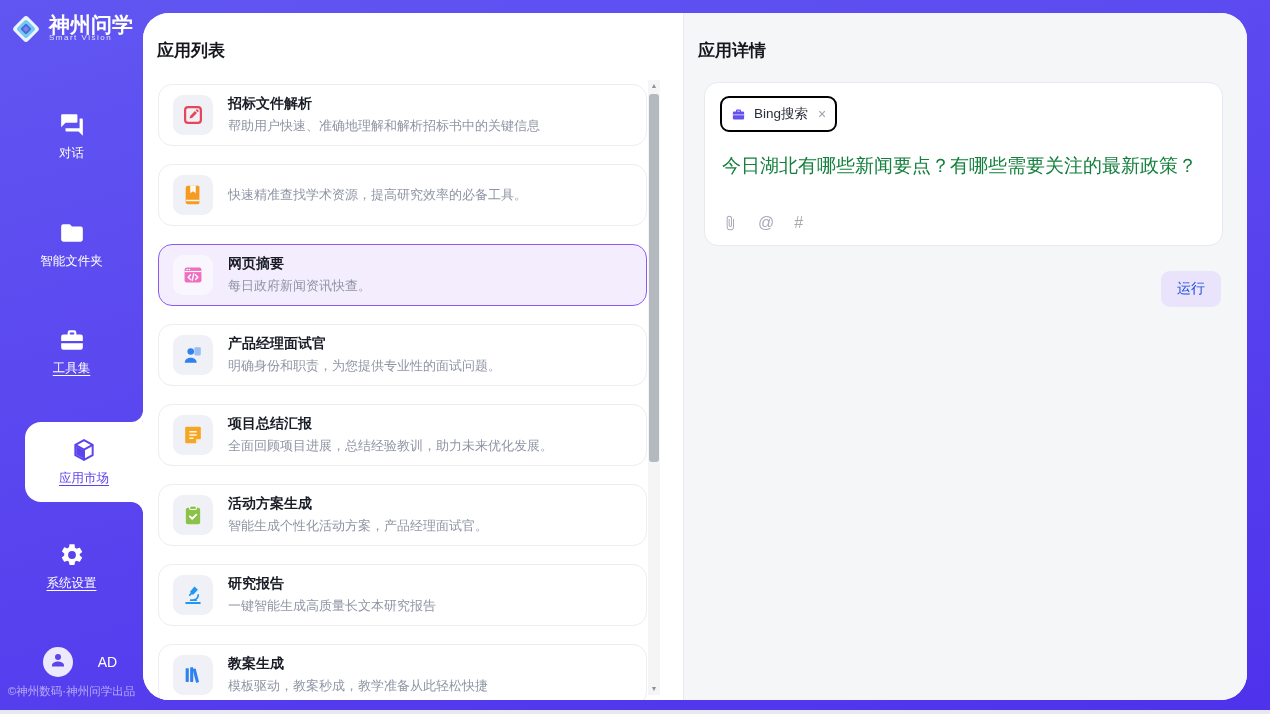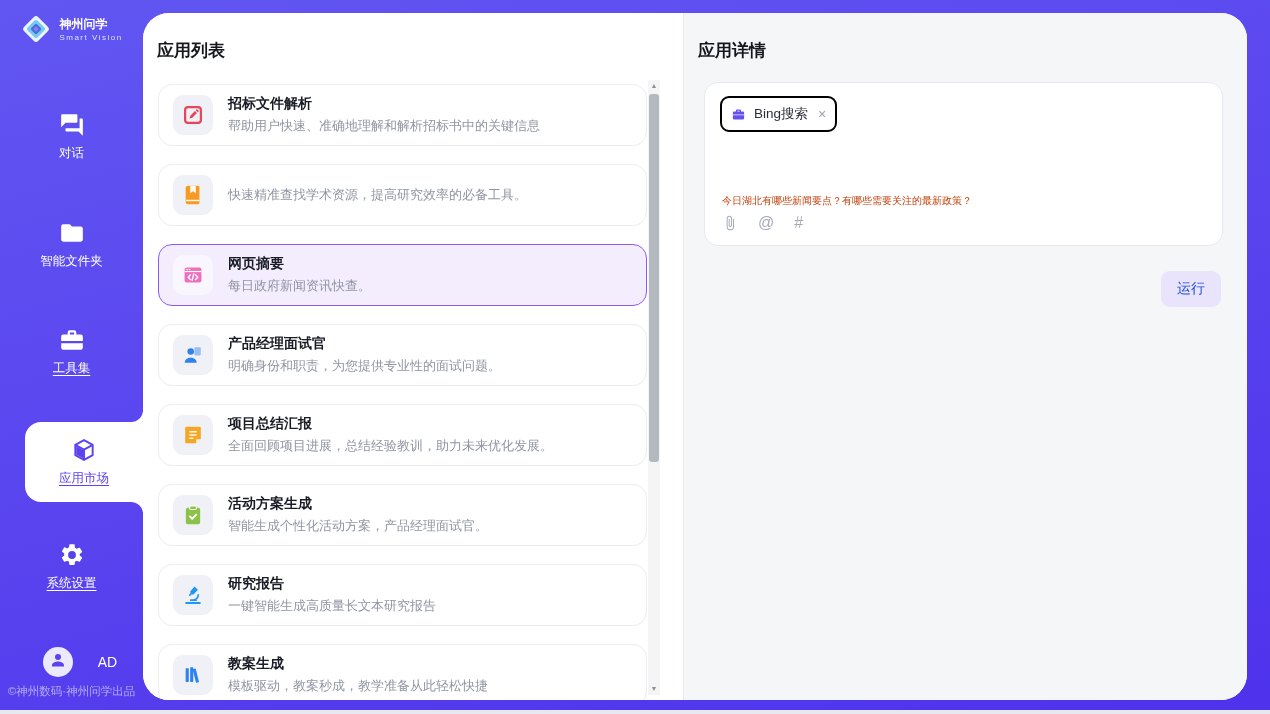--- a/index.html
+++ b/index.html
@@ -6,21 +6,21 @@
   html,body { width:1270px; height:714px; overflow:hidden; }
   body { font-family:"Liberation Sans","DejaVu Sans",sans-serif; }
   .screen { position:relative; width:1270px; height:714px;
     background:linear-gradient(165deg,#6156f2 0%,#5a46ef 45%,#4e32ec 100%); overflow:hidden; }
   .bottom-strip { position:absolute; left:0; right:0; bottom:0; height:4px; background:#e8e9f0; }
 
   
   .sidebar { position:absolute; left:0; top:0; width:143px; height:710px; }
   .logo { position:absolute; top:13px; left:0; width:143px; display:flex; justify-content:center; align-items:center; gap:7px; }
   .logo-icon svg { width:32px; height:32px; display:block; }
-  .logo-name { color:#fff; font-weight:bold; font-size:12px; line-height:17px; }
+  .logo-name { color:#fff; font-weight:bold; font-size:21px; line-height:17px; }
   .logo-sub { color:#dfe3ff; font-size:8px; letter-spacing:1.5px; }
 
   .nav-item { position:absolute; left:0; width:143px; height:58px; display:flex; flex-direction:column;
     align-items:center; justify-content:center; gap:7px; color:#fff; cursor:pointer; }
   .nav-item svg { width:26px; height:26px; display:block; }
   .nav-label { font-size:12.5px; }
   .nav-label.u { text-decoration:underline; text-underline-offset:3px; }
   .nav-item.active { left:25px; width:118px; height:80px; background:#fff;
     border-radius:16px 0 0 16px; color:#5b43ee; }
   .nav-item.active::before { content:""; position:absolute; right:0; top:-20px; width:20px; height:20px;
@@ -67,22 +67,22 @@
   .divider { width:1px; background:#e9eaef; height:100%; flex:0 0 1px; }
 
   .detail-panel { position:relative; flex:1; background:#f5f6f8; }
   .prompt-card { position:absolute; top:69px; left:20px; width:519px; height:164px; background:#fff;
     border:1px solid #e8e9f0; border-radius:14px; }
   .tool-tag { position:absolute; top:13px; left:15px; display:inline-flex; align-items:center; gap:8px;
     padding:7px 9px; border:2px solid #000000; border-radius:9px; background:#fff; cursor:pointer; }
   .tool-tag svg { width:15px; height:15px; color:#6550ee; display:block; }
   .tool-tag-label { font-size:13.5px; color:#2a2e38; }
   .tool-tag-close { font-size:14px; color:#9aa0ab; margin-left:2px; cursor:pointer; line-height:1; }
-  .prompt-text { position:absolute; top:69px; left:17px; right:17px; font-size:10px; color:#c2410c;
-    line-height:1.5;margin-top:41px; }
+  .prompt-text { position:absolute; top:69px; left:17px; right:17px; font-size:19px; color:#15803d;
+    line-height:1.5; }
   .prompt-toolbar { position:absolute; left:17px; bottom:13px; display:flex; align-items:center; gap:20px;
     color:#a6abb6; }
   .prompt-toolbar .tb-icon svg { width:16px; height:16px; display:block; color:#a6abb6; }
   .tb-glyph { font-size:16px; cursor:pointer; }
   .tb-icon { cursor:pointer; }
 
   .run-button { position:absolute; top:258px; right:26px; padding:9px 16px; background:#eae3fc;
     color:#1d4ed8; font-size:14px; border-radius:9px; border:none; cursor:pointer;
     font-family:inherit; }
 </style>

